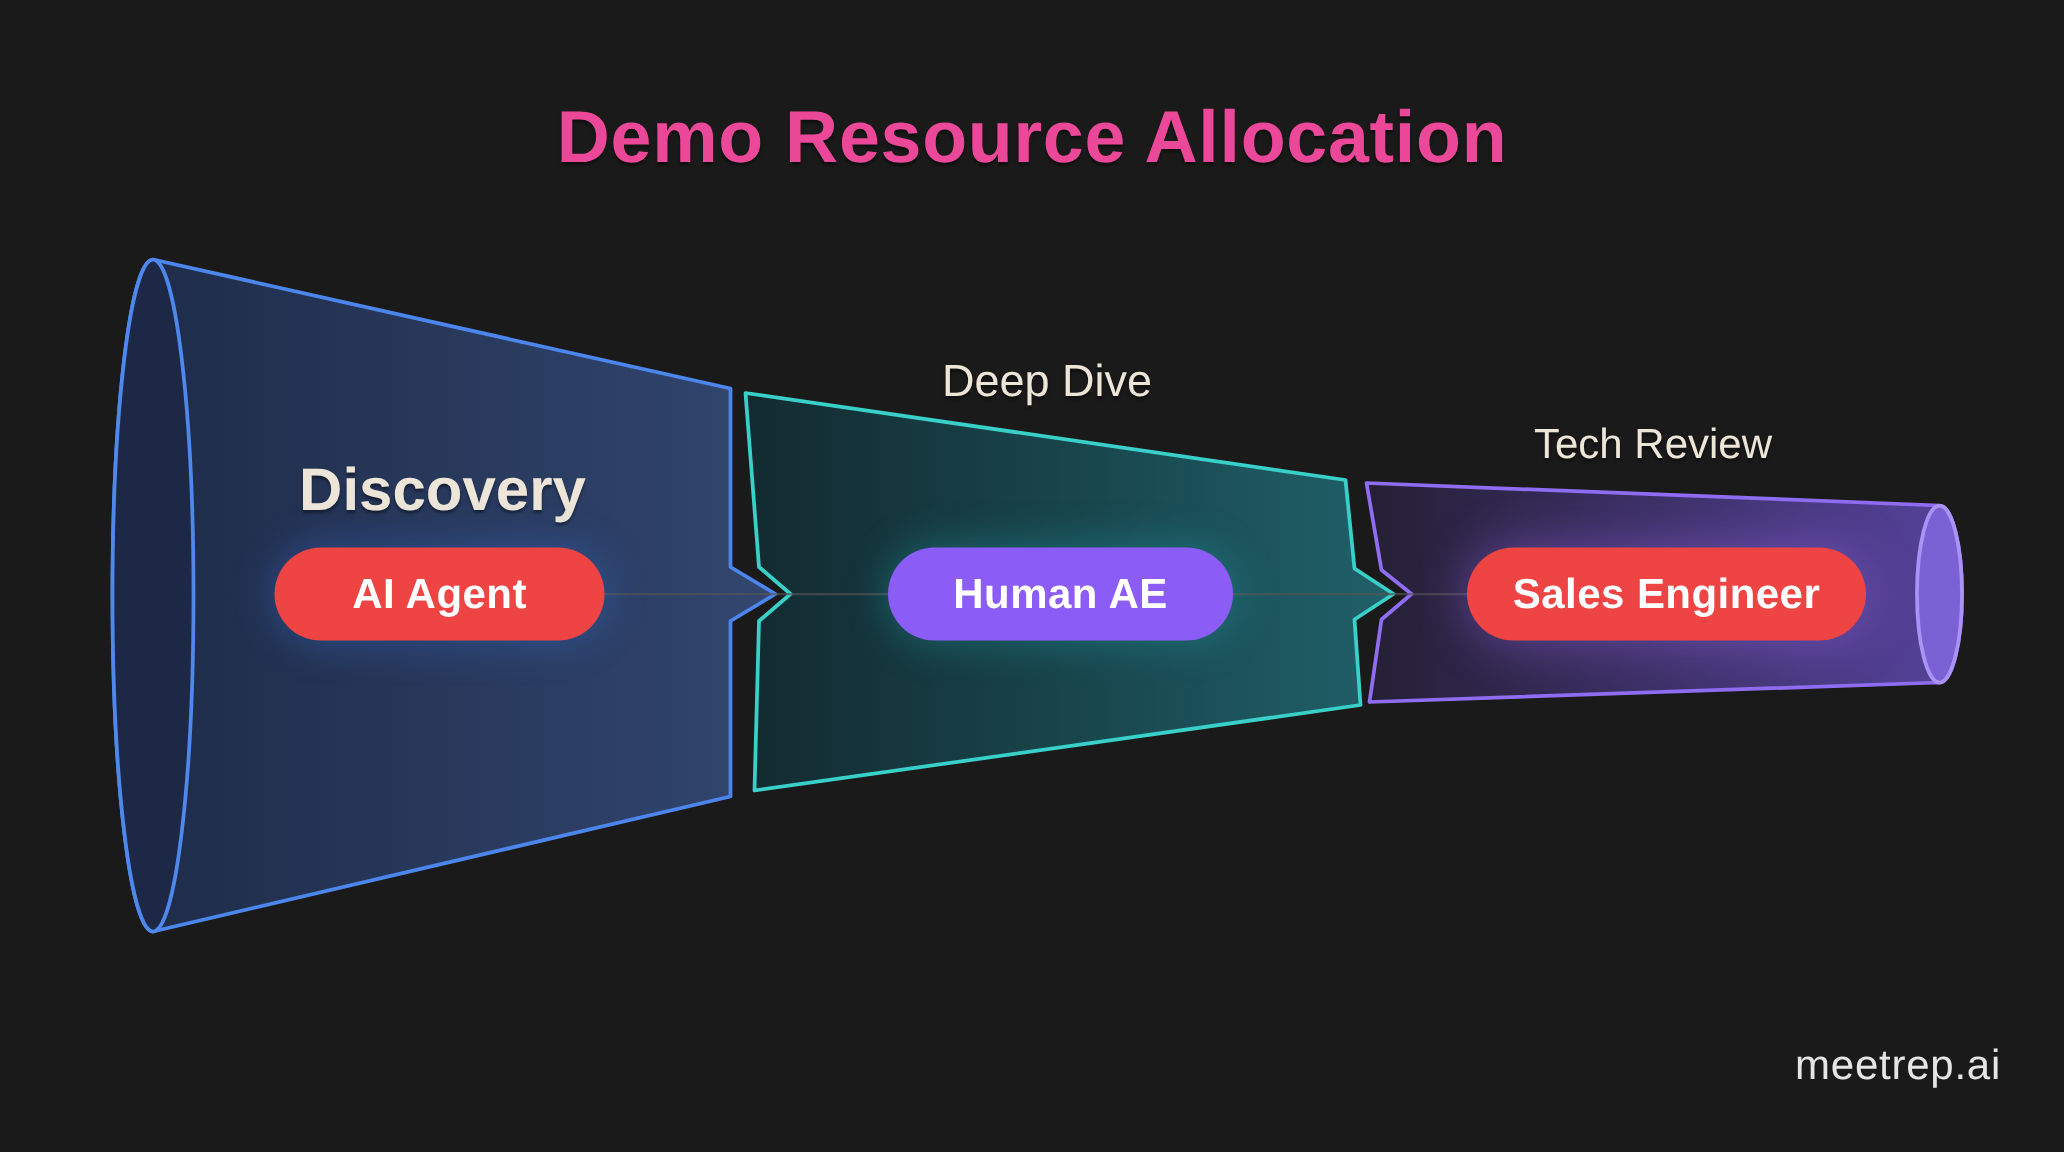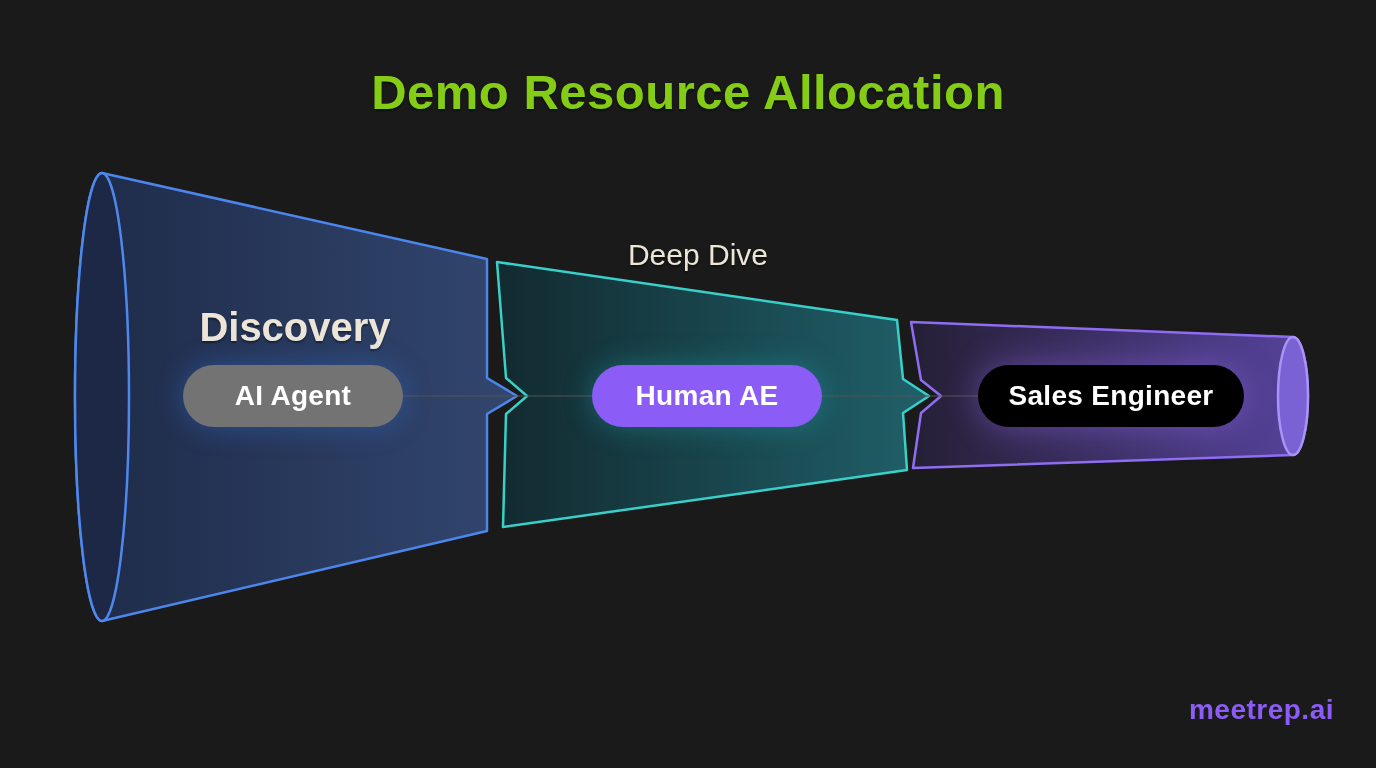--- a/index.html
+++ b/index.html
@@ -3,47 +3,47 @@
 <meta charset="utf-8">
 <style>
   html,body { margin:0; padding:0; background:#111; }
   .canvas {
     position:relative; width:1376px; height:768px; overflow:hidden;
     background:#1a1a1a;
     font-family:"Liberation Sans","DejaVu Sans",sans-serif;
   }
   .title {
     position:absolute; top:64px; left:0; right:0; text-align:center;
-    font-size:49px; font-weight:800; letter-spacing:0.5px; color:#84cc16;
+    font-size:49px; font-weight:800; letter-spacing:0.5px; color:#ec4899;
     text-shadow:0 2px 2px rgba(0,0,0,.45);
   }
   svg.funnel { position:absolute; left:0; top:0; width:1376px; height:768px; }
   .stage-label {
     position:absolute; color:#ece5d8; text-align:center; width:300px;
     text-shadow:0 2px 2px rgba(0,0,0,.4);
   }
   .label-discovery  { left:145px; top:305px; font-size:40px; font-weight:800; }
   .label-deep-dive  { left:548px; top:238px; font-size:30px; font-weight:500; }
   .label-tech-review{ left:952px; top:280px; font-size:28px; font-weight:500; }
   .pill {
     position:absolute; top:365px; height:62px; border-radius:62px;
     display:flex; align-items:center; justify-content:center;
     color:#ffffff; font-size:28px; font-weight:600; letter-spacing:0.3px;
   }
-  .pill-blue   { left:183px; width:220px; background:#737373; box-shadow:0 0 28px rgba(61,130,247,.35); }
+  .pill-blue   { left:183px; width:220px; background:#ef4444; box-shadow:0 0 28px rgba(61,130,247,.35); }
   .pill-teal   { left:592px; width:230px; background:#8b5cf6; box-shadow:0 0 28px rgba(39,183,201,.35); }
-  .pill-purple { left:978px; width:266px; background:#000000; box-shadow:0 0 34px rgba(156,109,245,.45); }
+  .pill-purple { left:978px; width:266px; background:#ef4444; box-shadow:0 0 34px rgba(156,109,245,.45); }
   .brand {
     position:absolute; left:44px; top:680px;
     display:flex; align-items:center; gap:11px;
   }
   .brand-text { color:#ece5d8; font-size:33px; font-weight:700; letter-spacing:0.3px; }
   .website {
     position:absolute; right:42px; top:694px;
-    font-size:28px; font-weight:700; color:#8b5cf6; letter-spacing:0.5px;
+    font-size:28px; font-weight:400; color:#e5e5e5; letter-spacing:0.5px;
   }
 </style>
 </head>
 <body>
 
 <div class="canvas">
 
   <div class="title">Demo Resource Allocation</div>
 
   <svg class="funnel" viewBox="0 0 1376 768" xmlns="http://www.w3.org/2000/svg">
@@ -68,20 +68,21 @@
     <path d="M 497 262 L 897 320 L 903 379 L 929 396 L 903 413 L 907 470 L 503 527 L 506 414 L 527 396 L 506 378 Z" fill="url(#gradTeal)" stroke="#38d0c9" stroke-width="2.5" stroke-linejoin="round"></path>
 
     <path d="M 911 322 L 1293 337 A 15 59 0 0 1 1293 455 L 913 468 L 921 413 L 941 396 L 921 380 Z" fill="url(#gradPurple)" stroke="#8f6df2" stroke-width="2.5" stroke-linejoin="round"></path>
     <ellipse cx="1293" cy="396" rx="15" ry="59" fill="#7e66db" fill-opacity="0.9" stroke="#ab93f6" stroke-width="2.5"></ellipse>
 
     <line x1="290" y1="396" x2="1110" y2="396" stroke="#555555" stroke-width="1.5" opacity="0.65"></line>
   </svg>
 
   <div class="stage-label label-discovery">Discovery</div>
   <div class="stage-label label-deep-dive">Deep Dive</div>
+  <div class="stage-label label-tech-review">Tech Review</div>
 
   <div class="pill pill-blue">AI Agent</div>
   <div class="pill pill-teal">Human AE</div>
   <div class="pill pill-purple">Sales Engineer</div>
 
 
   <div class="website">meetrep.ai</div>
 
 </div>
 

